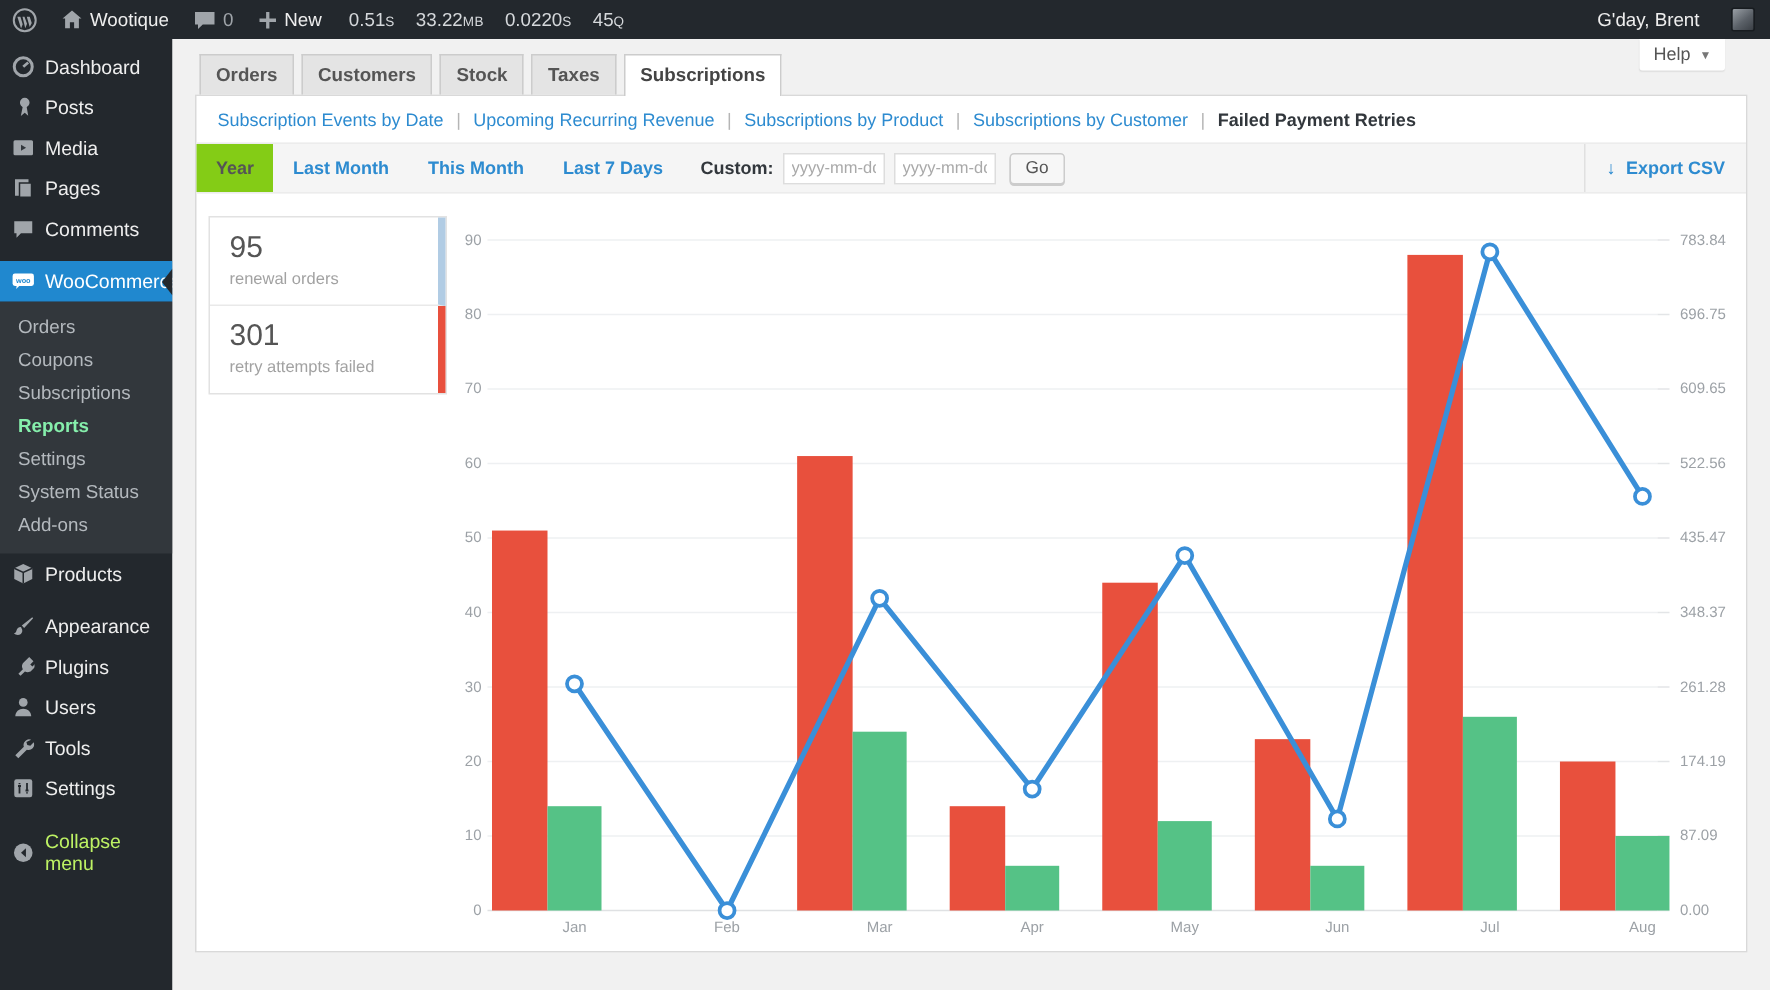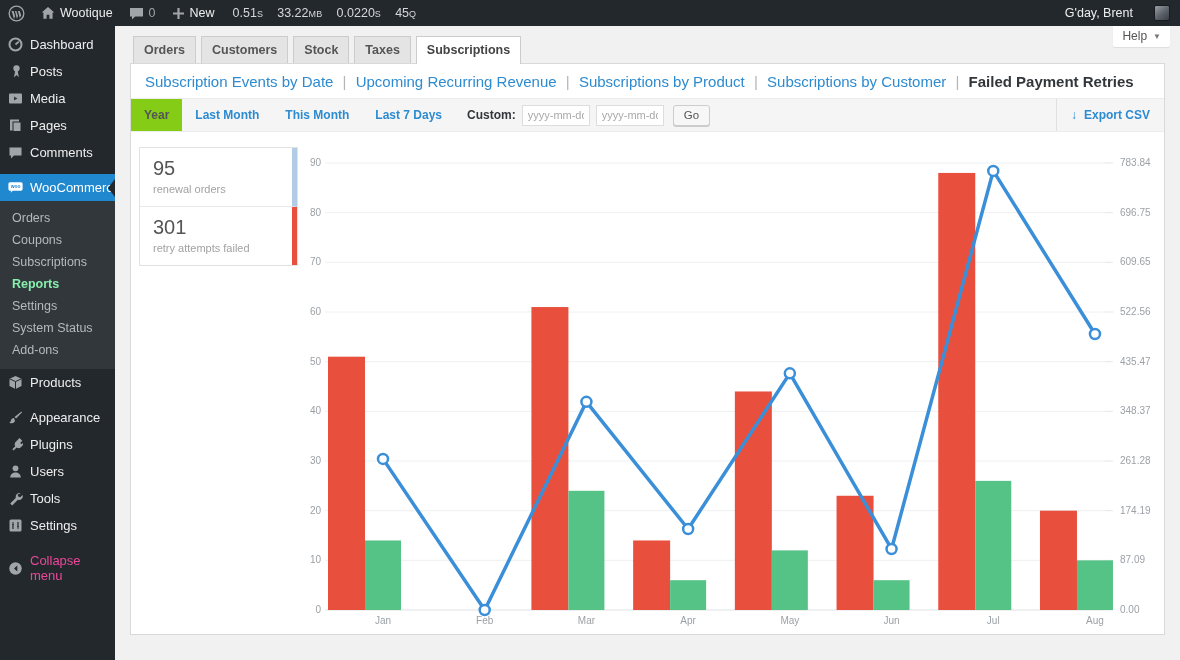--- a/index.html
+++ b/index.html
@@ -16,53 +16,53 @@
     font-size:12.5px; z-index:50;
   }
   .ab-item{ display:flex; align-items:center; gap:5px; padding:0 8px; height:26px; cursor:pointer; }
   .ab-item svg{ display:block; }
   .ab-stats{ display:flex; gap:14px; padding:0 10px; color:#d5d8db;justify-content:flex-end; }
   .ab-stat .unit{ font-size:9px; text-transform:uppercase; letter-spacing:.3px; }
   .ab-right{ margin-left:auto; display:flex; align-items:center; gap:21px; padding:0 10px; }
   .avatar{ width:16px; height:16px; border-radius:2px; background:linear-gradient(140deg,#9aa0a6 0%,#5b6168 55%,#3a3f45 100%); border:1px solid #181c20; }
   
   #help-tab{
-    position:absolute; top:26px; right:10px; background:#fff; color:#555;
+    position:absolute; top:26px; right:30px; background:#fff; color:#555;
     font-size:12px; padding:3px 9px 4px; border-radius:0 0 2px 2px; z-index:40;
     display:flex; gap:6px; align-items:center; cursor:pointer;
     box-shadow:0 1px 1px rgba(0,0,0,.08);
   }
   #help-tab .caret{ font-size:8px; color:#777; }
   
   #sidebar{ position:absolute; top:26px; left:0; bottom:0; width:115px; background:#23282d; padding-top:5px; }
   .menu-item{ display:flex; align-items:center; gap:7px; padding:6px 8px; color:#eee; font-size:13px; cursor:pointer; position:relative; }
   .menu-item svg{ flex:0 0 15px; }
   .menu-item.active{ background:#2088cf; color:#fff; }
   .menu-item.active .arrow{
     position:absolute; right:0; top:50%; margin-top:-9px; width:0; height:0;
     border-top:9px solid transparent; border-bottom:9px solid transparent; border-right:7px solid #23282d;
   }
   .submenu{ background:#32373c; padding:6px 0 8px; }
   .submenu-item{ padding:4px 10px 4px 12px; color:#b4b9be; font-size:12.5px; cursor:pointer; }
   .submenu-item.current{ color:#86efac; font-weight:bold; }
   .menu-sep{ height:8px; }
-  .collapse{ color:#ec4899; }
+  .collapse{ color:#bef264; }
   
   #content{ position:absolute; top:26px; left:115px; right:0; bottom:0; background:#f1f1f1; }
   #report-tabs{ position:absolute; top:10px; left:18px; display:flex; align-items:flex-end; z-index:5; }
   .nav-tab{
     background:#e4e4e4; border:1px solid #ccc; border-bottom:none; color:#555;
     font-size:12.5px; font-weight:bold; padding:6px 10px; margin-right:5px; cursor:pointer; height:27px;
   }
   .nav-tab.active{ background:#fff; color:#444; height:28px; margin-bottom:-1px; }
   #panel{
     position:absolute; top:37px; left:15px; right:15px; bottom:25px;
     background:#fff; border:1px solid #d9d9d9;
   }
-  #subnav{ padding:9px 14px 8px; font-size:15px; color:#a0a0a0; }
+  #subnav{ padding:9px 14px 8px; font-size:12px; color:#a0a0a0; }
   #subnav a{ color:#2d8bd0; text-decoration:none; cursor:pointer; }
   #subnav .sep{ margin:0 5px; color:#b5b5b5; }
   #subnav .current{ color:#32373c; font-weight:bold; }
   #range-toolbar{
     display:flex; align-items:stretch; height:34px; background:#f5f5f5;
     border-top:1px solid #ececec; border-bottom:1px solid #ececec; font-size:12px;
   }
   .range{ display:flex; align-items:center; padding:0 13px; color:#2d8bd0; font-weight:bold; cursor:pointer; }
   .range.active{ background:#84cc16; color:#555; cursor:default; }
   .custom-range{ display:flex; align-items:center; gap:6px; padding:0 6px 0 12px; color:#32373c; font-weight:bold; }

